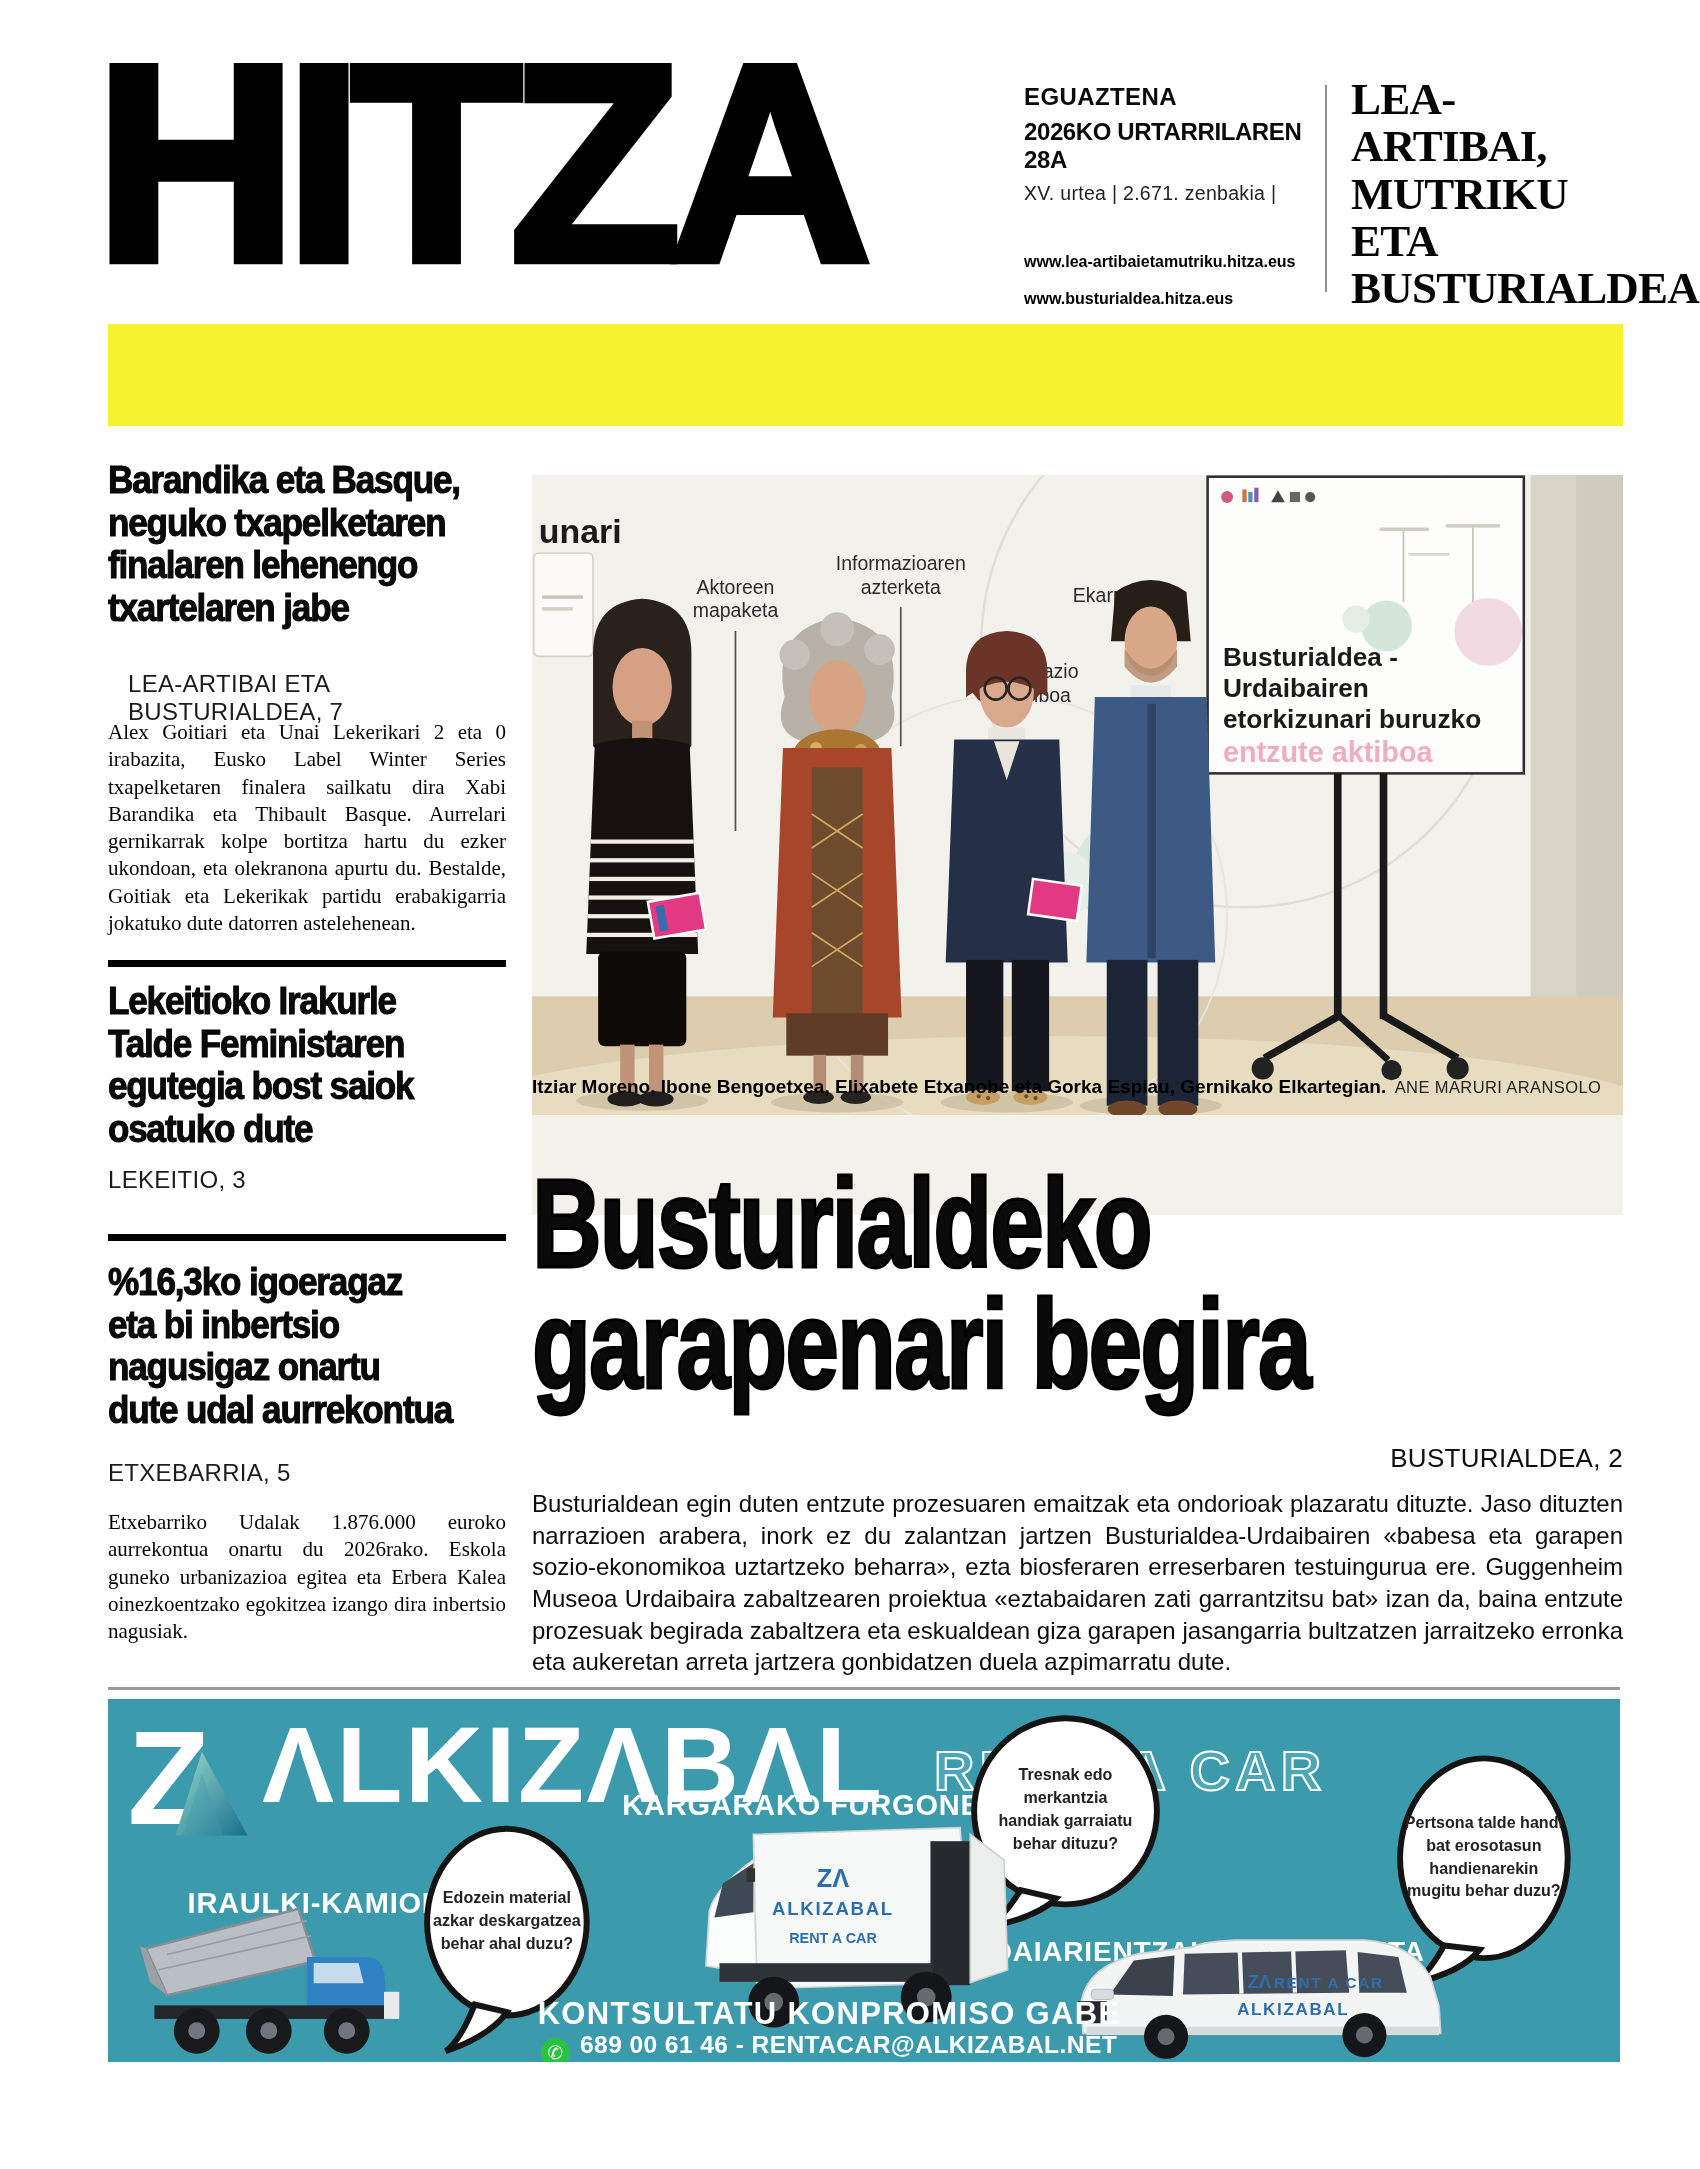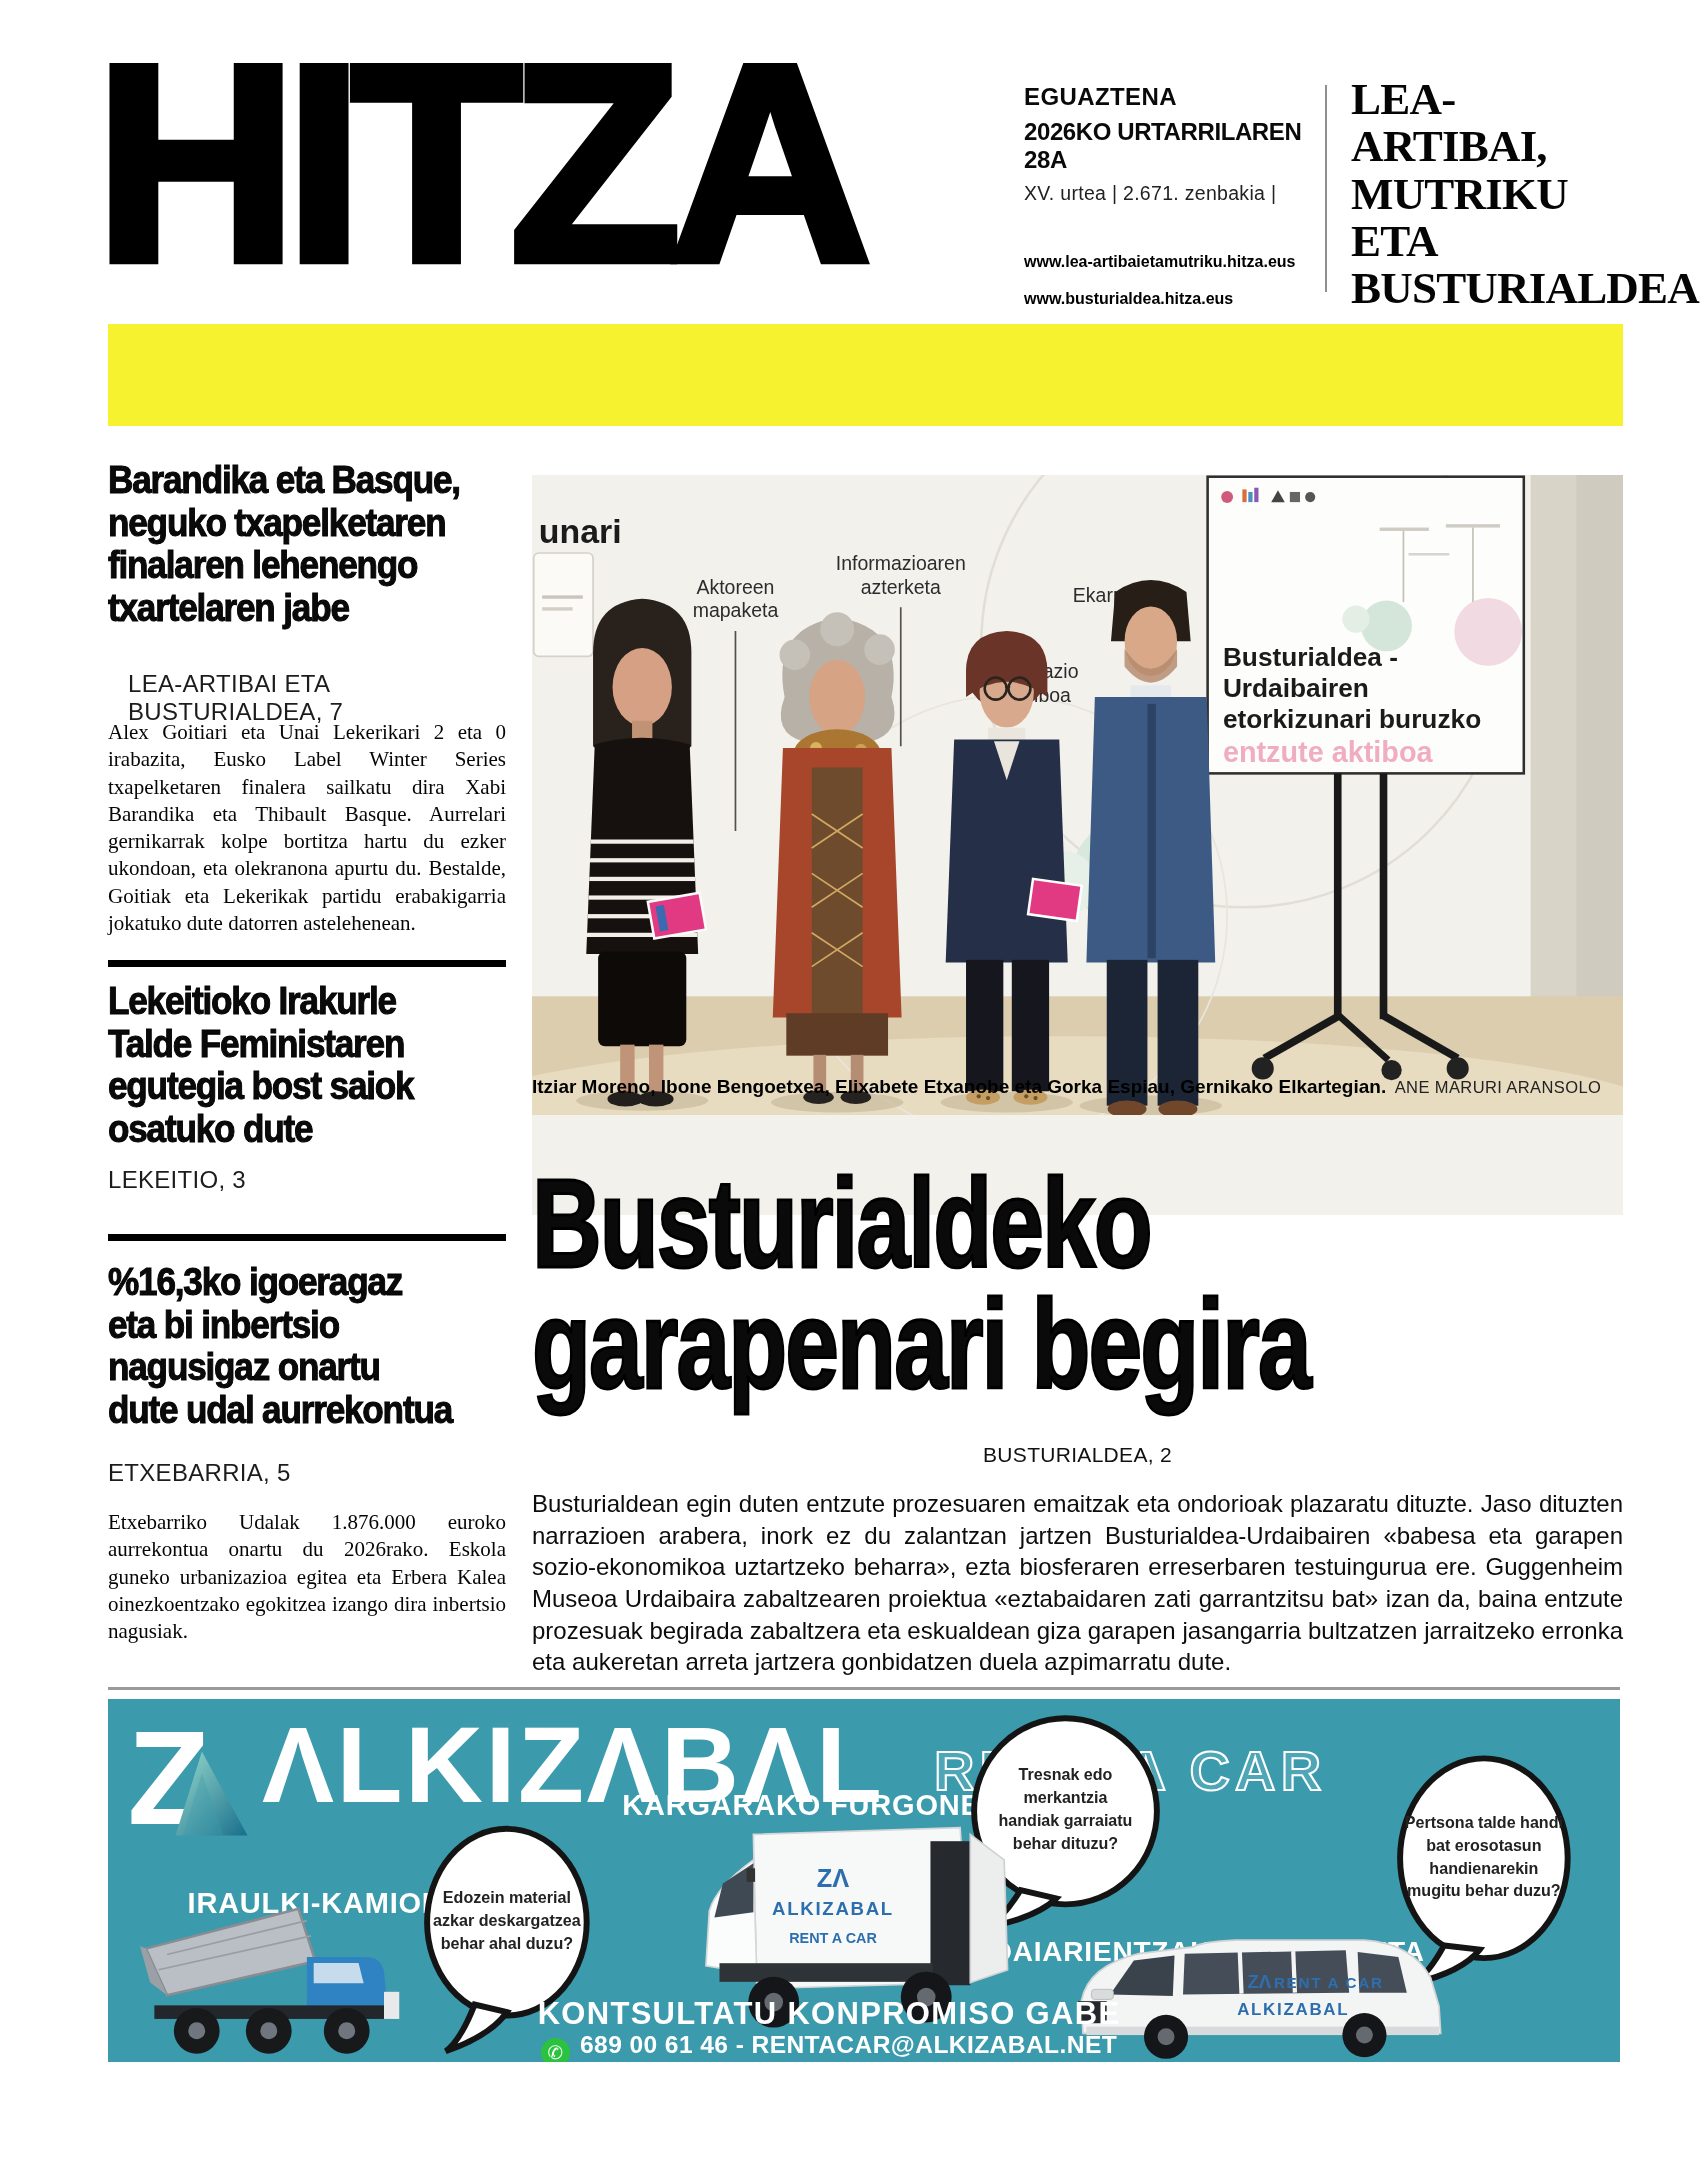--- a/index.html
+++ b/index.html
@@ -53,21 +53,21 @@
   .photo svg{display:block;}
   .caption{left:532px;top:1076px;width:1091px;white-space:nowrap;font-size:19px;}
   .cap-main{font-weight:700;color:#000;}
   .cap-credit{font-size:16.5px;letter-spacing:0.4px;color:#222;margin-left:8.5px;}
   .main-headline{
     left:532px;top:1163px;
     font-size:127px;font-weight:700;line-height:.95;letter-spacing:-2.5px;
     -webkit-text-stroke:3px #000;
     width:1432px;transform:scaleX(.76);transform-origin:left top;
   }
-  .main-kicker{left:532px;top:1443px;width:1091px;text-align:center;font-size:21px;letter-spacing:0.3px;color:#111;}
+  .main-kicker{left:532px;top:1443px;width:1091px;text-align:right;font-size:26px;letter-spacing:0.3px;color:#111;}
   .main-body{
     left:532px;top:1488px;width:1091px;
     font-size:24px;line-height:1.32;text-align:justify;color:#0c0c0c;
   }
 
   
   .rule-thin{left:108px;top:1687px;width:1512px;height:2.5px;background:#9a9a9a;}
   .ad{left:108px;top:1699px;width:1512px;height:363px;background:#3B9AAC;overflow:hidden;}
   .ad .abs{position:absolute;}
   .ad-brand{

